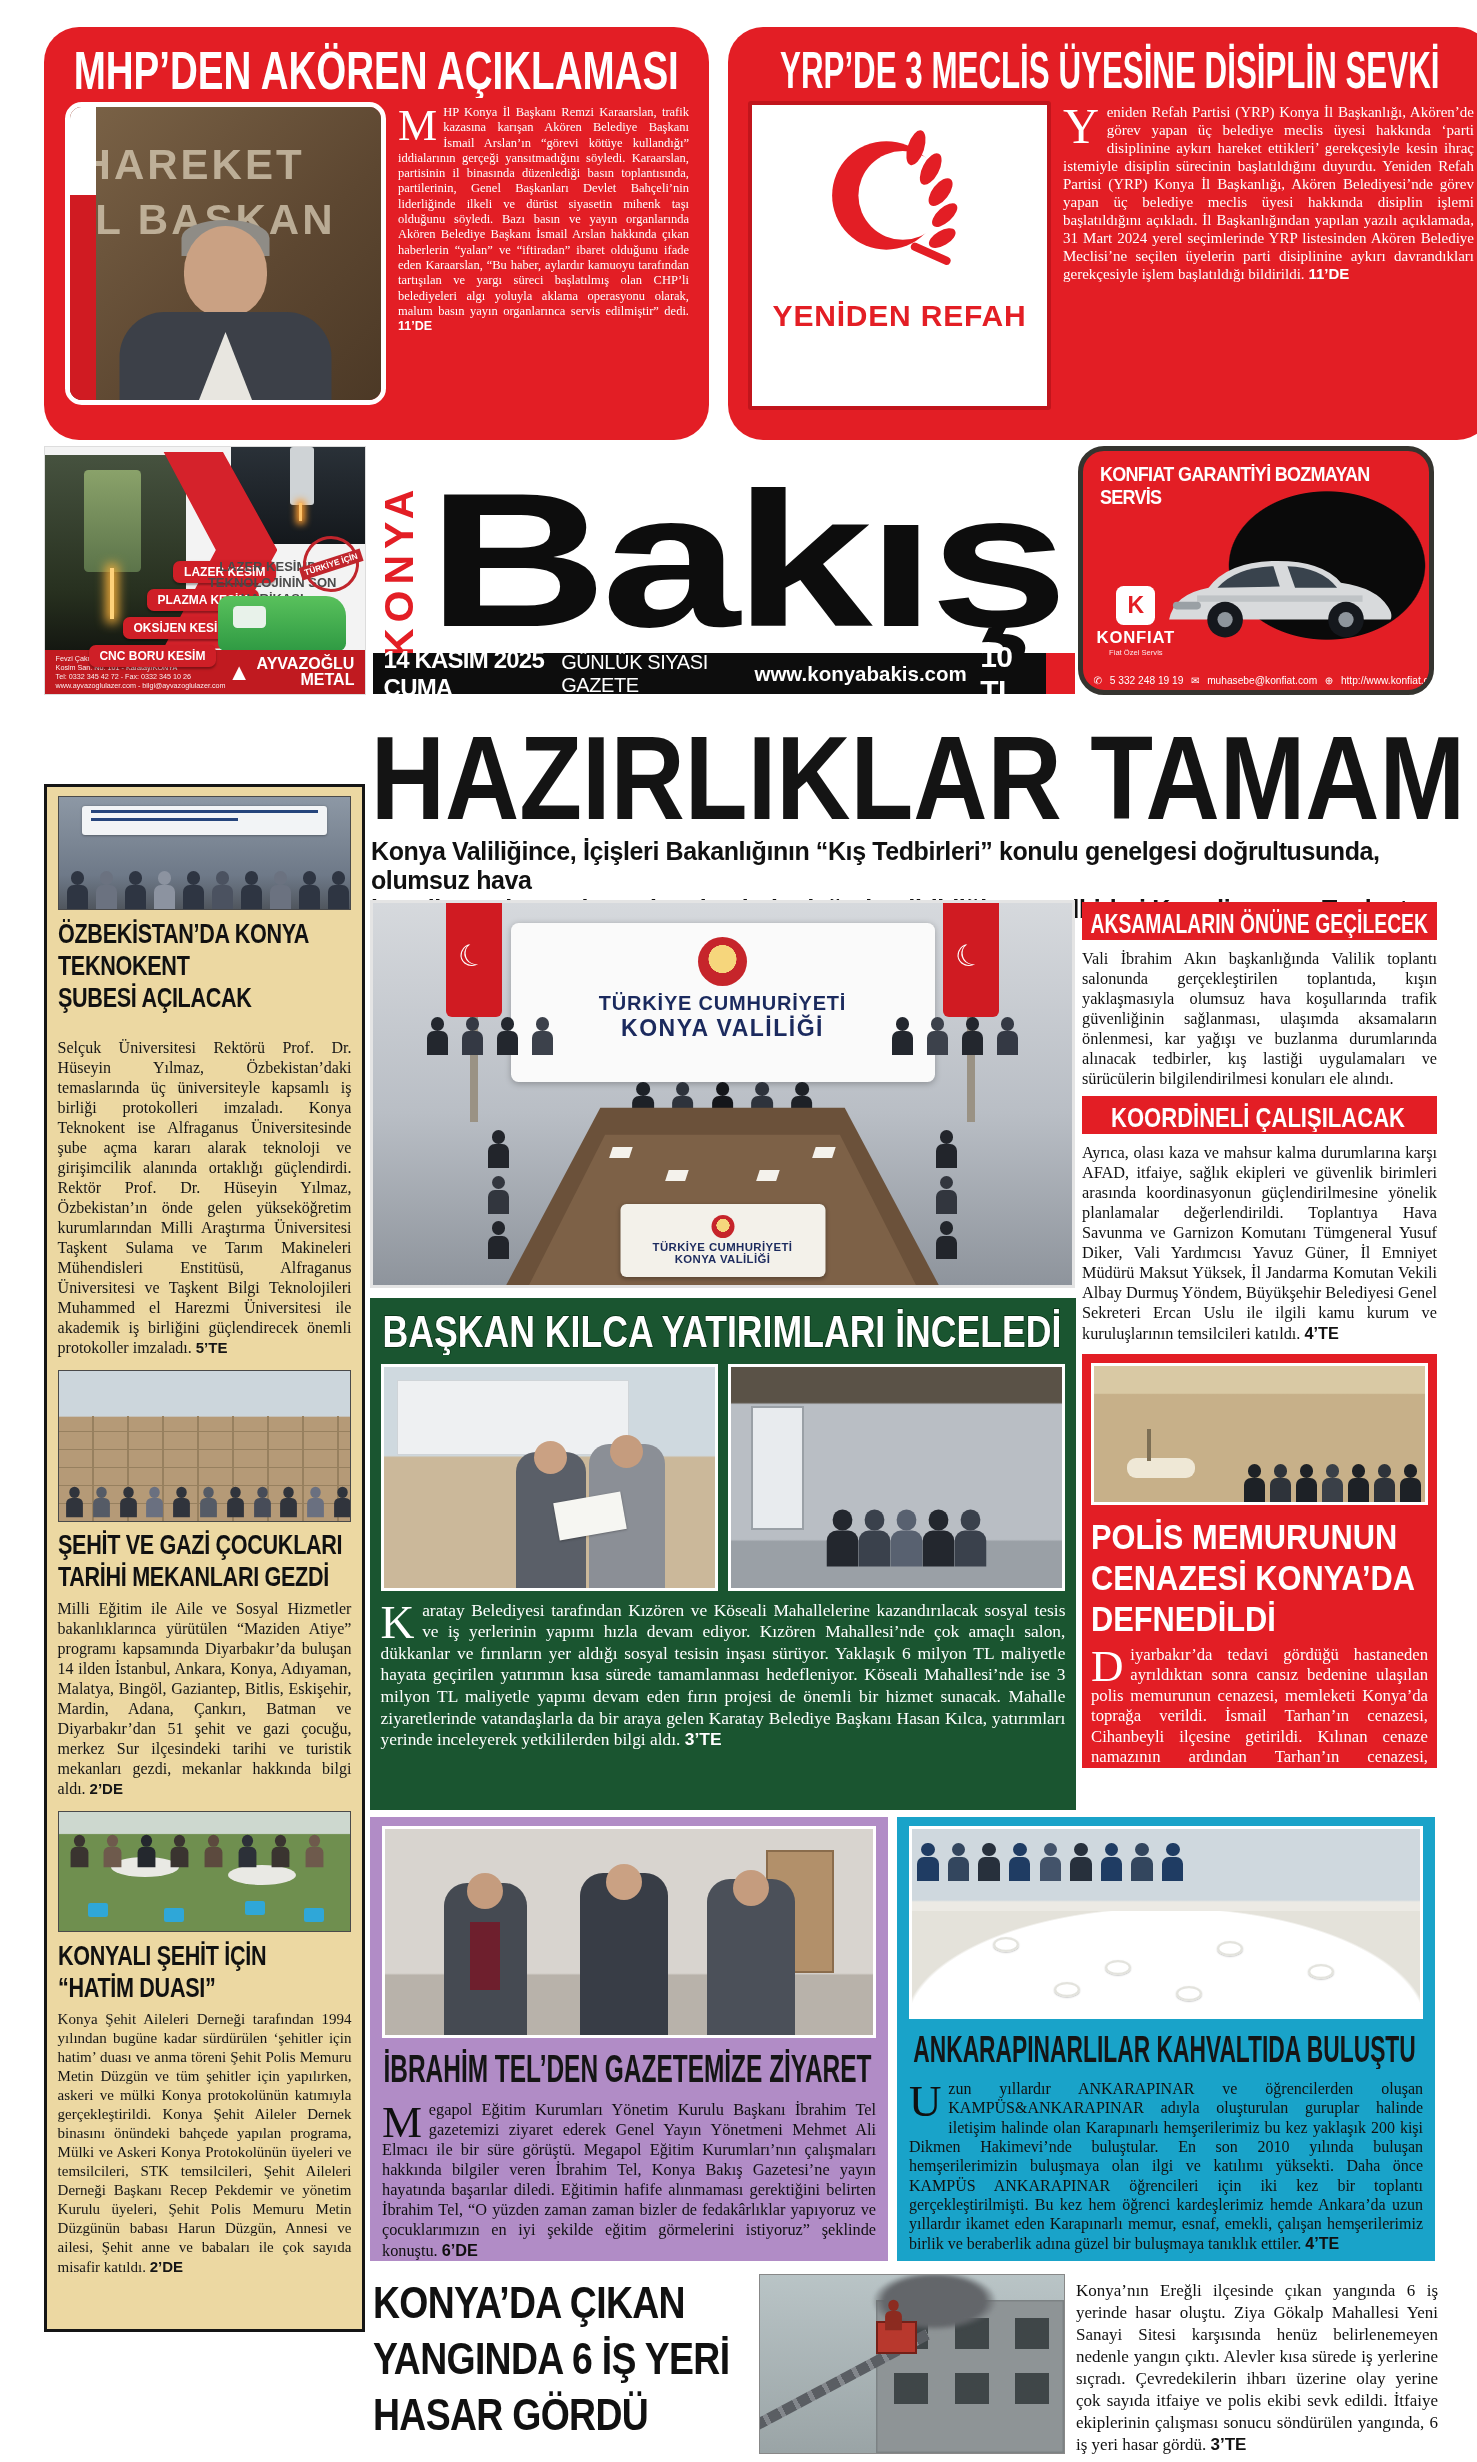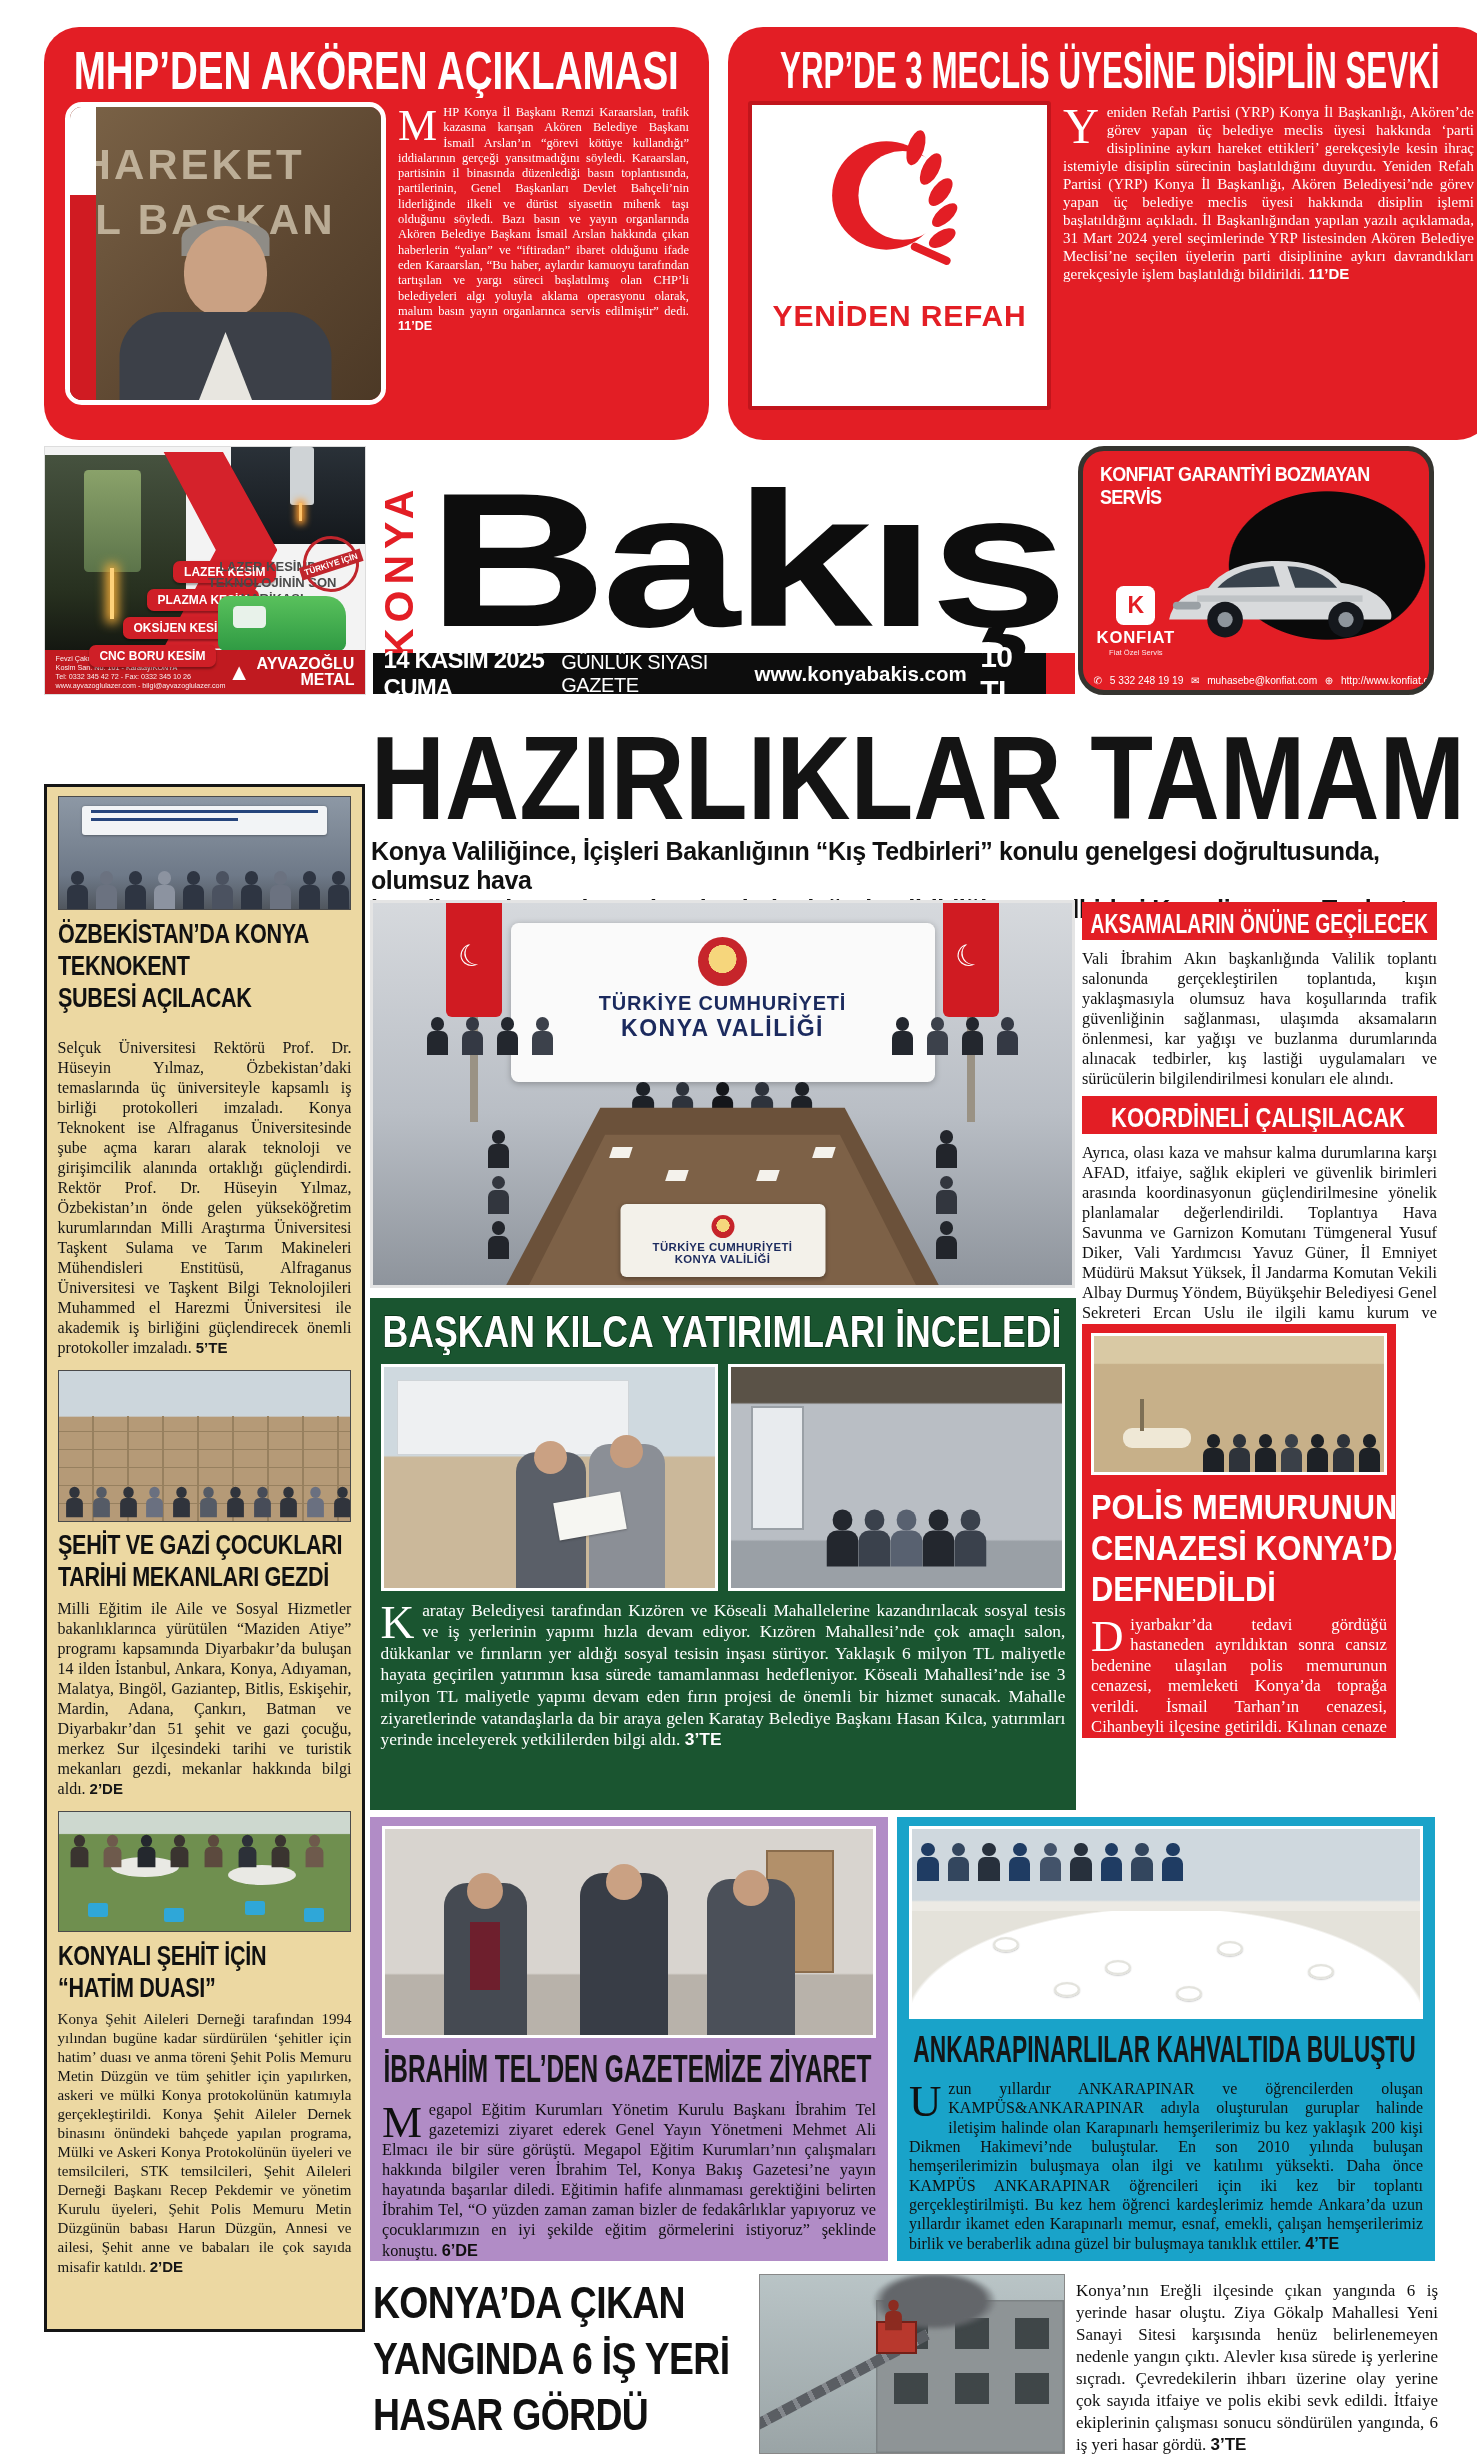--- a/index.html
+++ b/index.html
@@ -426,21 +426,21 @@
 <div class="banner" style="left:1082px;top:1096px;width:355px;height:38px">
   <svg width="303" height="33" viewBox="0 0 400 44">
     <text x="2" y="37" font-size="38" fill="#ffffff" textLength="392" lengthAdjust="spacingAndGlyphs">KOORDİNELİ ÇALIŞILACAK</text>
   </svg>
 </div>
 <p class="rc-body" style="left:1082px;top:1143px;width:355px">
   <span>Ayrıca, olası kaza ve mahsur kalma durumlarına karşı AFAD, itfaiye, sağlık ekipleri ve güvenlik birimleri arasında koordinasyonun güçlendirilmesine yönelik planlamalar değerlendirildi. Toplantıya Hava Savunma ve Garnizon Komutanı Tümgeneral Yusuf Diker, Vali Yardımcısı Yavuz Güner, İl Emniyet Müdürü Maksut Yüksek, İl Jandarma Komutan Vekili Albay Durmuş Yöndem, Büyükşehir Belediyesi Genel Sekreteri Ercan Uslu ile ilgili kamu kurum ve kuruluşlarının temsilcileri katıldı.</span>
   <b class="pref">4’TE</b>
 </p>
 
-<div class="polis" style="left:1082px;top:1324px;width:314px;height:414px">
+<div class="polis" style="left:1082px;top:1354px;width:355px;height:414px">
   <div class="box-photo scene-cem" style="height:142px">
     <div style="position:absolute;left:10%;bottom:18%;width:68px;height:20px;background:#efe8d6;border-radius:9px"></div>
     <div style="position:absolute;left:16%;bottom:30%;width:3.8px;height:32px;background:#7d6f55"></div>
     <div class="pgroup" style="right:3px;bottom:0;gap:3px;color:#1d2126">
       <div class="pe"></div>
         <div class="pe" style="color:#2e333a"></div>
         <div class="pe"></div>
         <div class="pe" style="color:#3a4048"></div>
         <div class="pe"></div>
         <div class="pe" style="color:#2e333a"></div>

